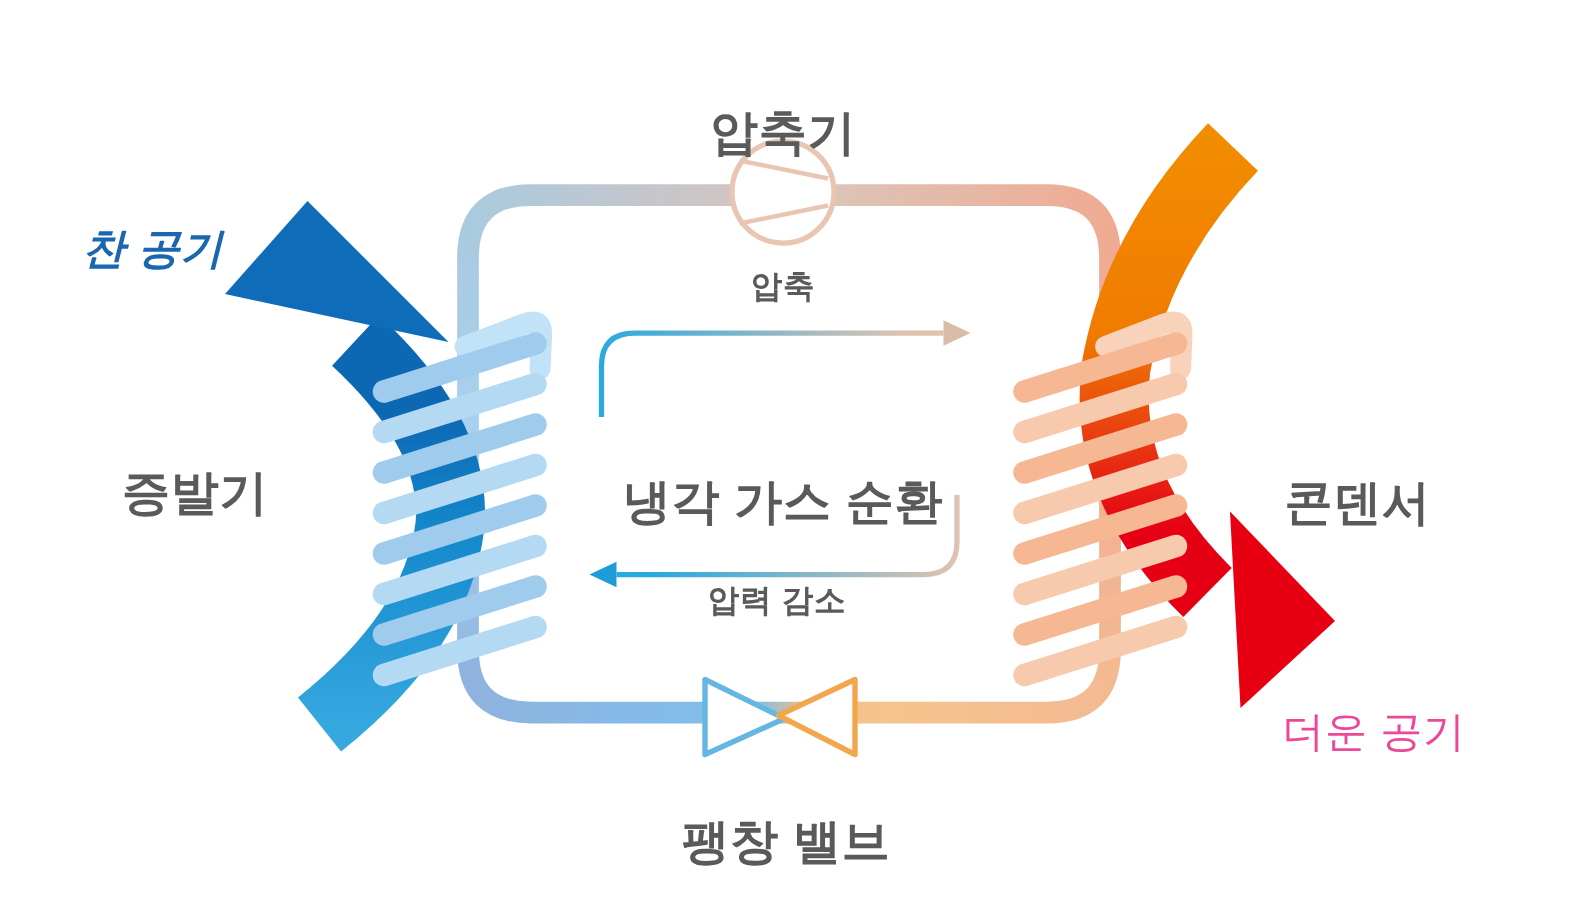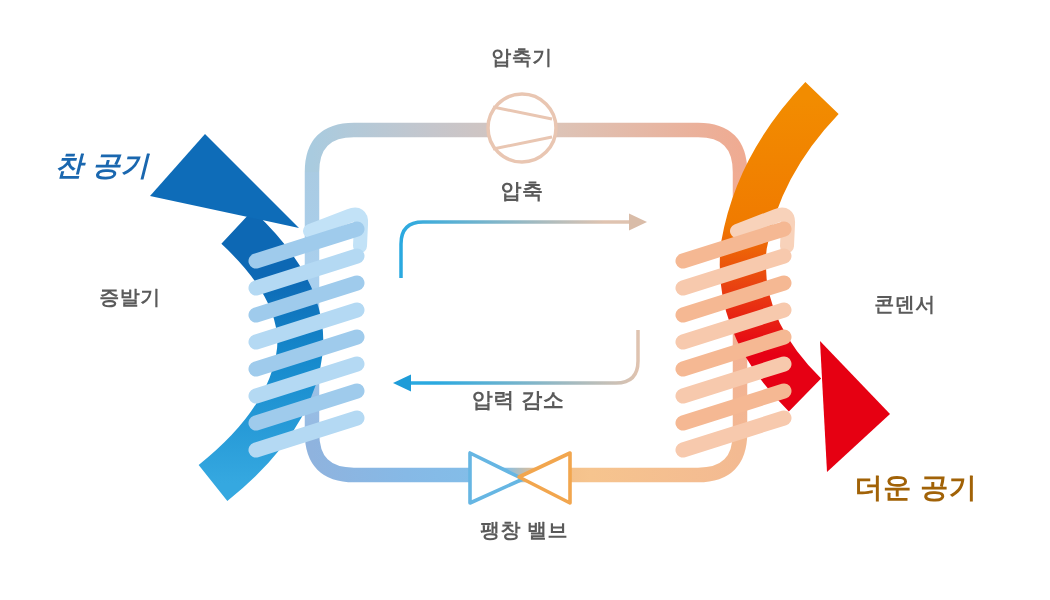--- a/index.html
+++ b/index.html
@@ -12,24 +12,24 @@
   }
   .stage svg{position:absolute;left:0;top:0;}
   .lbl{
     position:absolute;
     transform:translate(-50%,-50%);
     white-space:nowrap;
     color:#5a5a5a;
     font-weight:600;
     letter-spacing:0.5px;
   }
-  .lbl-big{font-size:20px;}
+  .lbl-big{font-size:32px;margin-top:32px;}
   .lbl-small{font-size:21px;text-align:right;}
   .lbl-cold{color:#1a67af;font-weight:800;font-size:28px;}
-  .lbl-hot{color:#a16207;font-weight:700;font-size:28px;}
+  .lbl-hot{color:#ec4899;font-weight:400;font-size:28px;}
 </style>
 </head>
 <body>
 
 <div class="stage">
 
   <svg width="1050" height="600" viewBox="0 0 1050 600">
     <defs>
       <linearGradient id="gPipeTop" gradientUnits="userSpaceOnUse" x1="312" y1="0" x2="740" y2="0">
         <stop offset="0" stop-color="#a9cbdf"></stop>
@@ -128,20 +128,21 @@
     <g fill="none" stroke-width="3.5">
       <path d="M 401 278 L 401 244 Q 401 222 423 222 L 629 222" stroke="url(#gFlowTop)"></path>
       <polygon points="629,213.5 647,222 629,230.5" fill="#d9bca8" stroke="none"></polygon>
       <path d="M 638 330 L 638 361 Q 638 383 616 383 L 411 383" stroke="url(#gFlowBottom)"></path>
       <polygon points="411,374.5 393,383 411,391.5" fill="#1e9cd8" stroke="none"></polygon>
     </g>
   </svg>
 
   <div class="lbl lbl-big" style="left:522px;top:57px;">압축기</div>
   <div class="lbl lbl-small" style="left:522px;top:191px;">압축</div>
+  <div class="lbl lbl-big" style="left:522px;top:303px;">냉각 가스 순환</div>
   <div class="lbl lbl-small" style="left:518px;top:400px;">압력 감소</div>
   <div class="lbl lbl-big" style="left:524px;top:530px;">팽창 밸브</div>
   <div class="lbl lbl-big" style="left:905px;top:304px;">콘덴서</div>
   <div class="lbl lbl-big" style="left:130px;top:297px;">증발기</div>
   <div class="lbl lbl-cold" style="left:102px;top:166px;font-style:italic;">찬 공기</div>
   <div class="lbl lbl-hot" style="left:916px;top:488px;">더운 공기</div>
 
 </div>
 
 </body></html>

